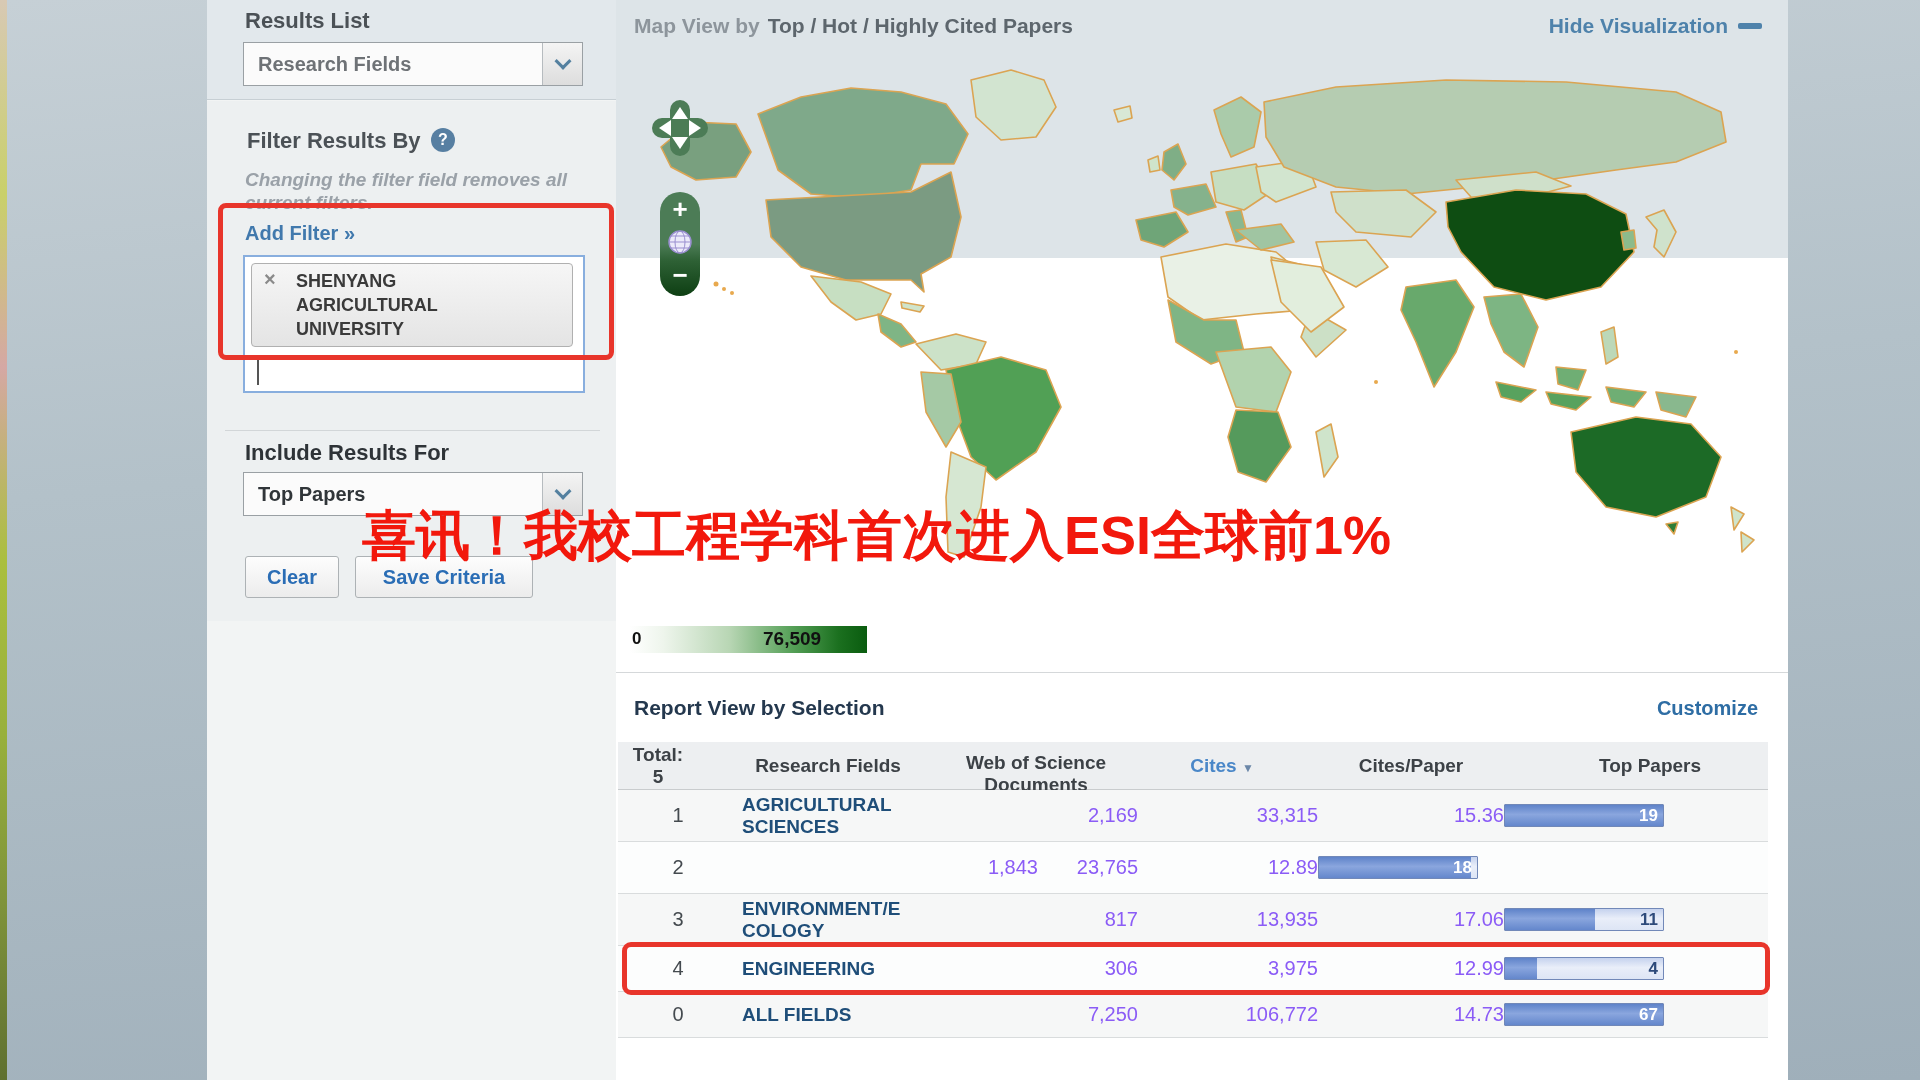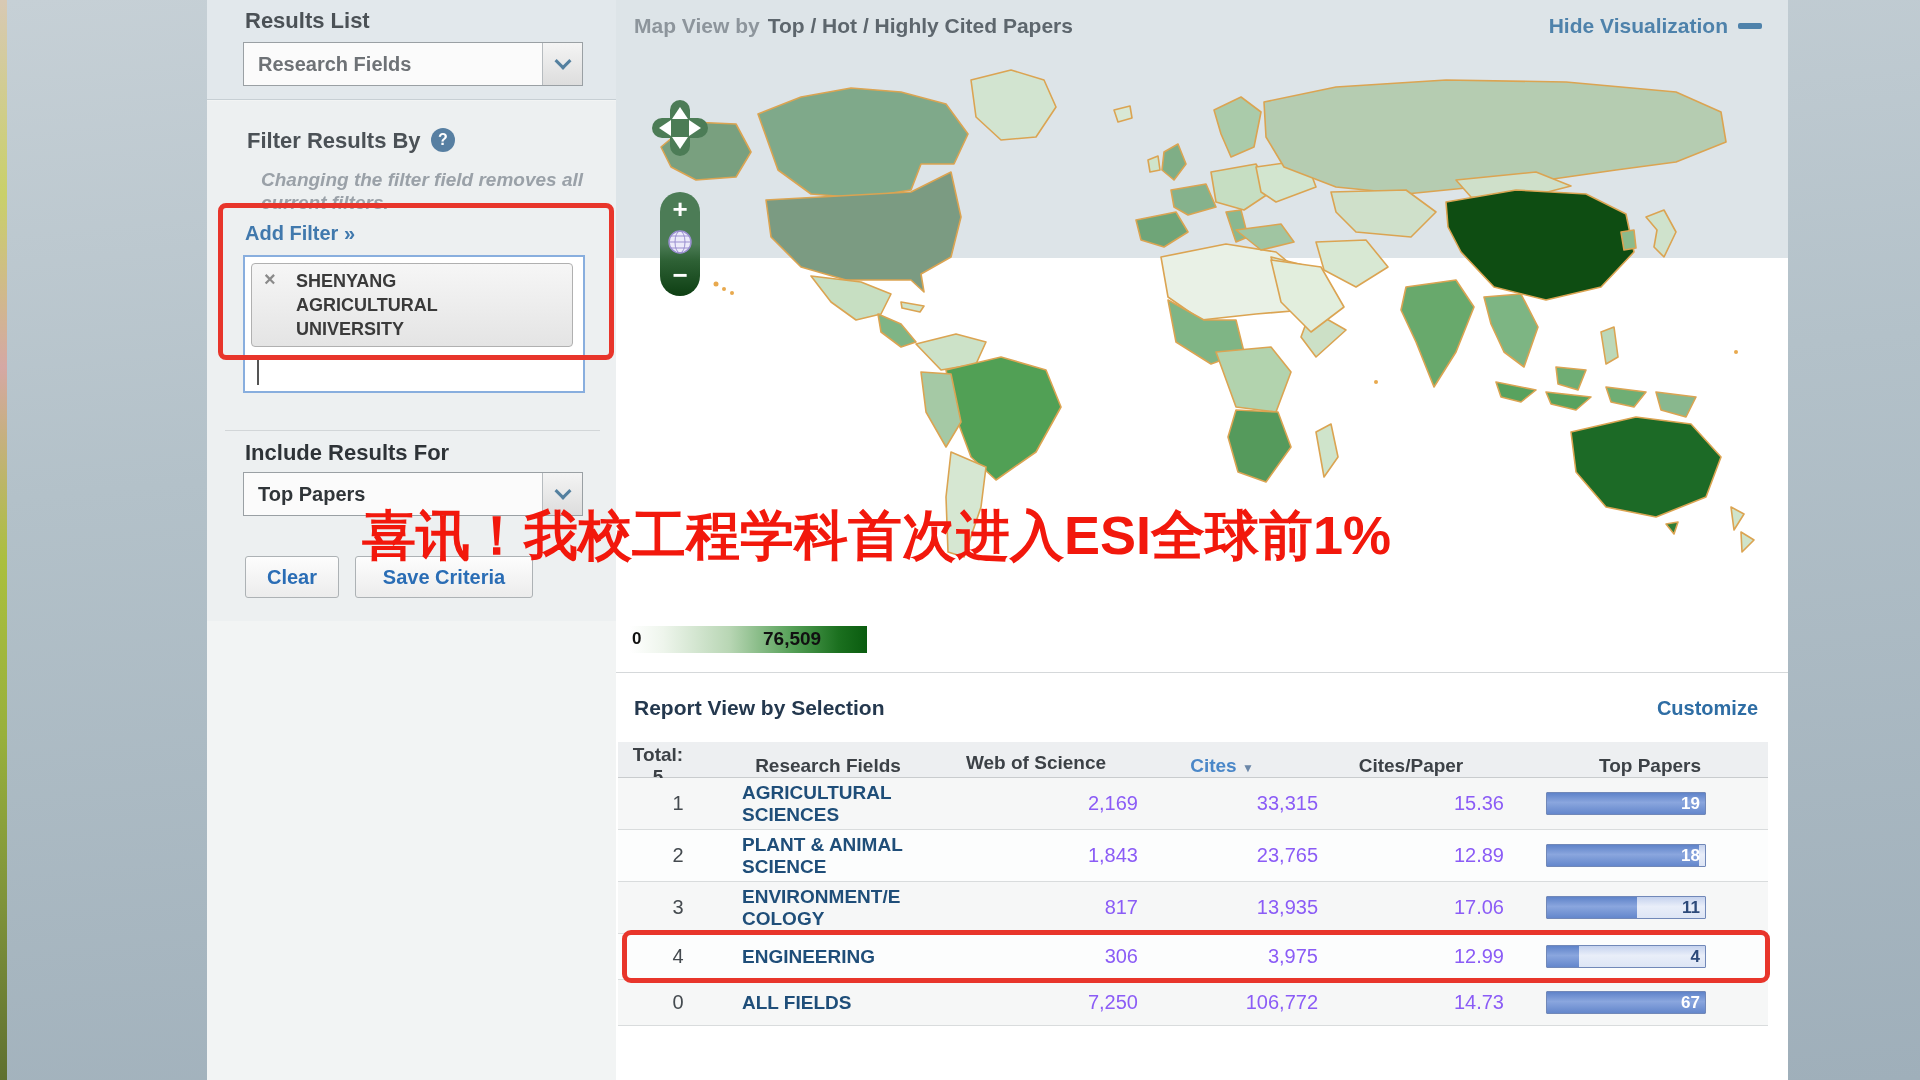--- a/index.html
+++ b/index.html
@@ -24,21 +24,21 @@
   .dropdown { position:absolute; width:340px; height:44px; background:#fbfbfb; border:1px solid #9aa0a4;
     display:flex; align-items:center; }
   .dd-text { flex:1; padding-left:14px; font-weight:bold; font-size:20px; }
   .dd-btn { width:40px; height:100%; border-left:1px solid #b6bbbf; background:linear-gradient(180deg,#f4f4f4,#dddddd);
     display:flex; align-items:center; justify-content:center; cursor:pointer; }
   .chev { width:12px; height:12px; border-right:3px solid #54809f; border-bottom:3px solid #54809f;
     transform:rotate(45deg) translate(-2px,-2px); }
   .help-circle { position:absolute; left:224px; top:128px; width:24px; height:24px; border-radius:50%;
     background:#577fa2; color:#fff; font-weight:bold; font-size:16px; text-align:center; line-height:24px; }
   .note { position:absolute; left:38px; top:168px; width:330px; font-style:italic; font-weight:bold;
-    font-size:19px; line-height:23px; color:#9aa1a8;margin-left:16px; }
+    font-size:19px; line-height:23px; color:#9aa1a8; }
   .addfilter { position:absolute; left:38px; top:222px; color:#4179ad; font-weight:bold; font-size:20px; cursor:pointer; }
   .filterbox { position:absolute; left:36px; top:255px; width:342px; height:138px; background:#ffffff; border:2px solid #88aede; }
   .tag { position:absolute; left:6px; top:6px; width:322px; height:84px; border:1px solid #b0b0b0; border-radius:4px;
     background:linear-gradient(180deg,#f6f6f6,#e4e4e4); }
   .tag-x { position:absolute; left:12px; top:4px; color:#8a8a8a; font-weight:bold; font-size:20px; cursor:pointer; }
   .tag-label { position:absolute; left:44px; top:5px; font-weight:bold; font-size:18px; line-height:24px; color:#3a3a3a; }
   .caret { position:absolute; left:12px; top:98px; width:2px; height:30px; background:#555555; }
   .sb-div { position:absolute; left:18px; top:430px; width:375px; height:1px; background:#d2d6d8; }
   .btn { position:absolute; height:42px; border:1px solid #adb2b5; border-radius:3px;
     background:linear-gradient(180deg,#fdfdfd,#ececec); color:#2a6db5; font-weight:bold; font-size:20px;
@@ -65,33 +65,33 @@
   .lg-min { position:absolute; left:2px; top:3px; font-weight:bold; font-size:17px; color:#111; }
   .lg-max { position:absolute; left:133px; top:2px; font-weight:bold; font-size:19px; color:#111; }
 
   .main-div { position:absolute; left:0; top:672px; width:100%; height:1px; background:#d5d8da; }
   .report-head { position:absolute; left:18px; top:690px; right:30px; height:36px; display:flex; align-items:center; }
   .rh-title { color:#24384e; font-weight:bold; font-size:21px; }
   .rh-custom { margin-left:auto; color:#2e6da4; font-weight:bold; font-size:20px; cursor:pointer; }
 
   
   .tbl { position:absolute; left:2px; top:742px; width:1150px; }
-  .thead { position:relative; height:36px; background:#edeff1; border-bottom:1px solid #c9ccce;
+  .thead { position:relative; height:48px; background:#edeff1; border-bottom:1px solid #c9ccce;
     font-weight:bold; font-size:19px; color:#3c4146; }
   .th { position:absolute; text-align:center; line-height:22px; }
   .th-cites { color:#4a87c8; cursor:pointer; }
   .sort-ico { font-size:12px; color:#6b87a8; }
   .trow { display:grid; grid-template-columns:120px 300px 100px 180px 186px 264px;
     align-items:center; border-bottom:1px solid #d9dcdd; position:relative; }
   .trow.alt { background:#f6f7f7; }
   .trow.plain { background:#fcfdfd; }
   .td-rank { text-align:center; color:#444a4f; font-size:20px; }
   .td-field { padding-left:4px; color:#1f4e79; font-weight:bold; font-size:19px; line-height:22px; cursor:pointer; }
   .td-num { text-align:right; color:#8b5cf6; font-size:20px; }
-  .td-bar { display:flex; justify-content:center; padding-right:20px; }
+  .td-bar { display:flex; justify-content:flex-start; padding-right:20px; }
   .bar { position:relative; width:160px; height:23px; border:1px solid #7188b8; border-radius:1px;
     background:linear-gradient(180deg,#c5d2ee,#e9eef9 45%,#dde5f5); overflow:hidden; }
   .bar-fill { position:absolute; left:0; top:0; bottom:0;
     background:linear-gradient(180deg,#5f83c9,#8aa6de 45%,#6487cc); }
   .bar-num { position:absolute; right:5px; top:1px; font-weight:bold; font-size:17px; }
   .bar-num.on-fill { color:#ffffff; }
   .bar-num.on-track { color:#2d4a7a; }
   .row-h2 { height:52px; } .row-h1 { height:46px; }
   .hl-ring { position:absolute; left:4px; right:-2px; top:-4px; bottom:-4px;
     border:5px solid #e8352b; border-radius:9px; pointer-events:none; z-index:6; }
@@ -290,24 +290,20 @@
     <div class="td-bar">
       <div class="bar">
         <div class="bar-fill" style="width: 100%;"></div>
         <span class="bar-num on-fill">19</span>
       </div>
     </div>
   </div>
 
   <div class="trow plain row-h2">
     <div class="td-rank">2</div>
-    <div class="td-field">
-              <div>PLANT &amp; ANIMAL</div>
-              <div>SCIENCE</div>
-            </div>
     <div class="td-num">1,843</div>
     <div class="td-num">23,765</div>
     <div class="td-num">12.89</div>
     <div class="td-bar">
       <div class="bar">
         <div class="bar-fill" style="width: 96%;"></div>
         <span class="bar-num on-fill">18</span>
       </div>
     </div>
   </div>

